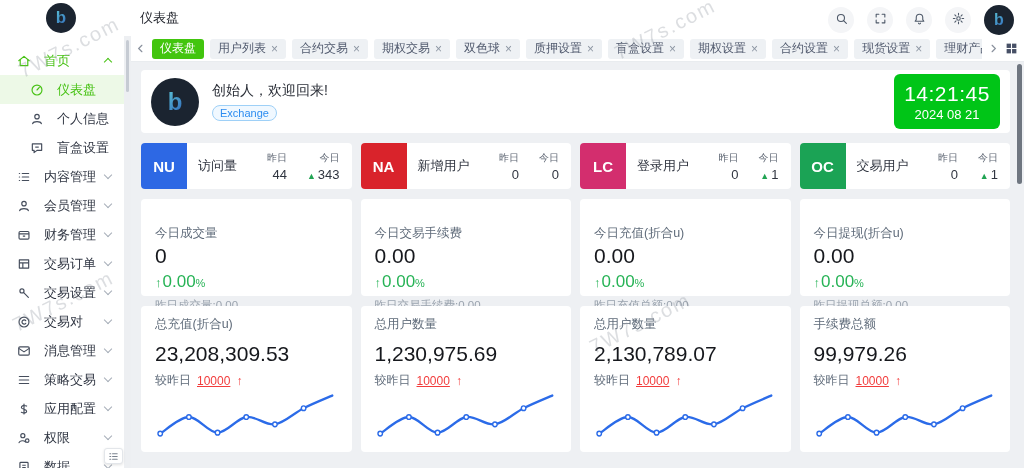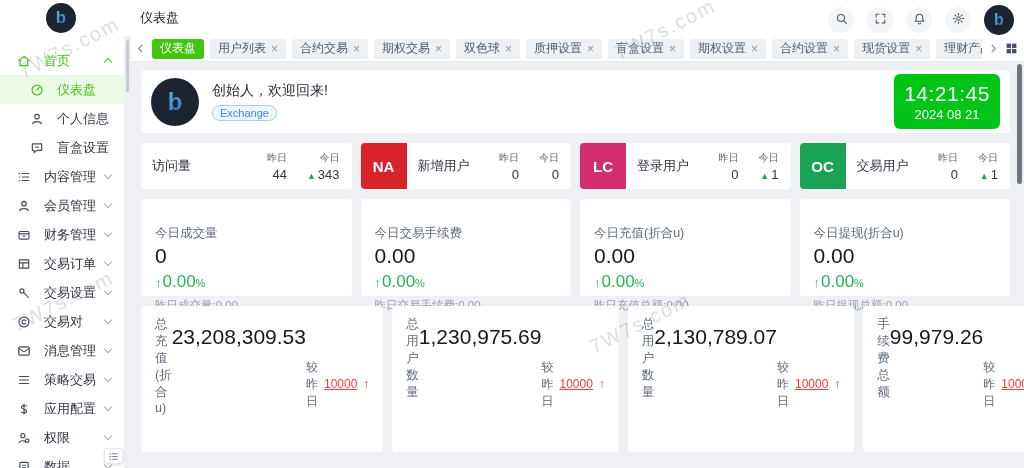--- a/index.html
+++ b/index.html
@@ -96,21 +96,21 @@
   
   .today-card { height:97px; padding:26px 14px; cursor:default; }
   .tc-title { font-size:12.5px; color:#5f6b7a; }
   .tc-value { font-size:21px; color:#16181d; margin-top:2px; font-weight:500; }
   .tc-pct { margin-top:4px; color:#27b356; font-size:17px; }
   .tc-pct .ar { font-size:13px; margin-right:1px; }
   .tc-pct .sfx { font-size:11px; }
   .tc-sub { font-size:11.5px; color:#9aa3ae; margin-top:6px; }
 
   
-  .total-card { height:146px; padding:10px 14px 6px; display:flex; flex-direction:row; cursor:default; }
+  .total-card { height:146px; padding:10px 14px 6px; display:flex; flex-direction:column; cursor:default; }
   .tt-title { font-size:12.5px; color:#5f6b7a; }
   .tt-value { font-size:21px; color:#16181d; margin-top:9px; font-weight:500; }
   .tt-cmp { font-size:12px; color:#5f6b7a; margin-top:6px; display:flex; gap:6px; align-items:center; }
   .tt-delta { color:#f23c3c;text-decoration:underline; }
   .tt-ar { color:#f23c3c; font-size:12px; }
   .tt-chart { margin-top:auto; width:100%; height:56px; }
   .tt-chart svg { width:100%; height:56px; display:block; }
 
   
   .wm { position:absolute; font-size:20px; color:rgba(140,146,156,.30); transform:rotate(-27deg);
@@ -403,20 +403,21 @@
           <span class="w-tag">Exchange</span>
         </div>
         <div class="clock">
           <div class="clock-time">14:21:45</div>
           <div class="clock-date">2024 08 21</div>
         </div>
       </div>
 
       <div class="row4">
         <div class="card stat-card">
+            <div class="stat-sq" style="background: rgb(45, 104, 228);">NU</div>
             <div class="stat-lbl">访问量</div>
             <div class="stat-right">
               <div class="stat-col">
                 <div class="t">昨日</div>
                 <div class="v">44</div>
               </div>
               <div class="stat-col">
                 <div class="t">今日</div>
                 <div class="v"><span class="tri">▲</span><span>343</span></div>
               </div>

